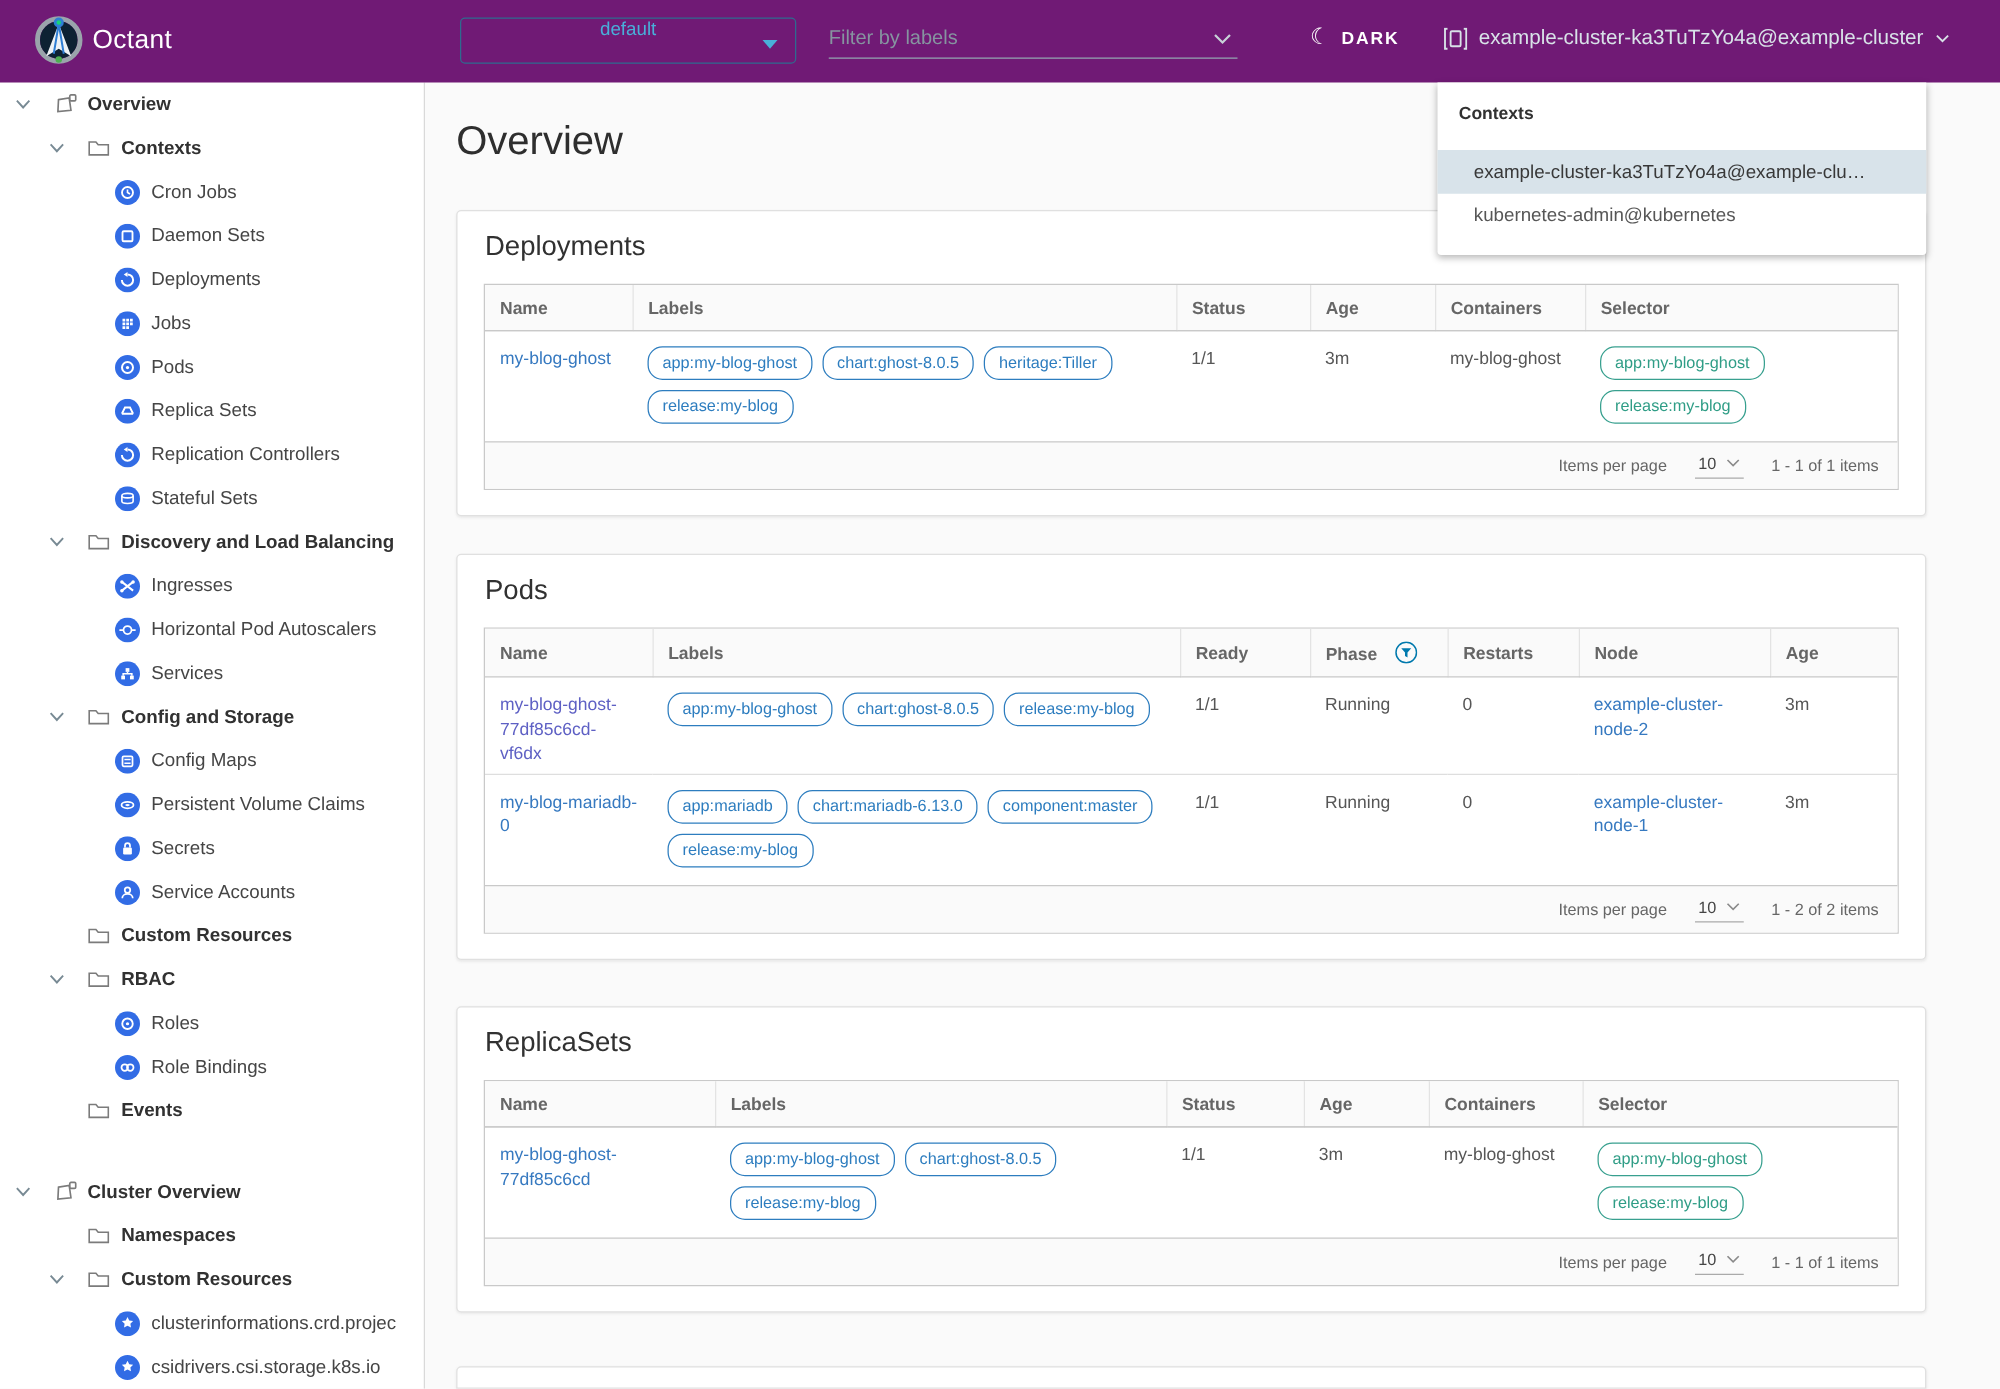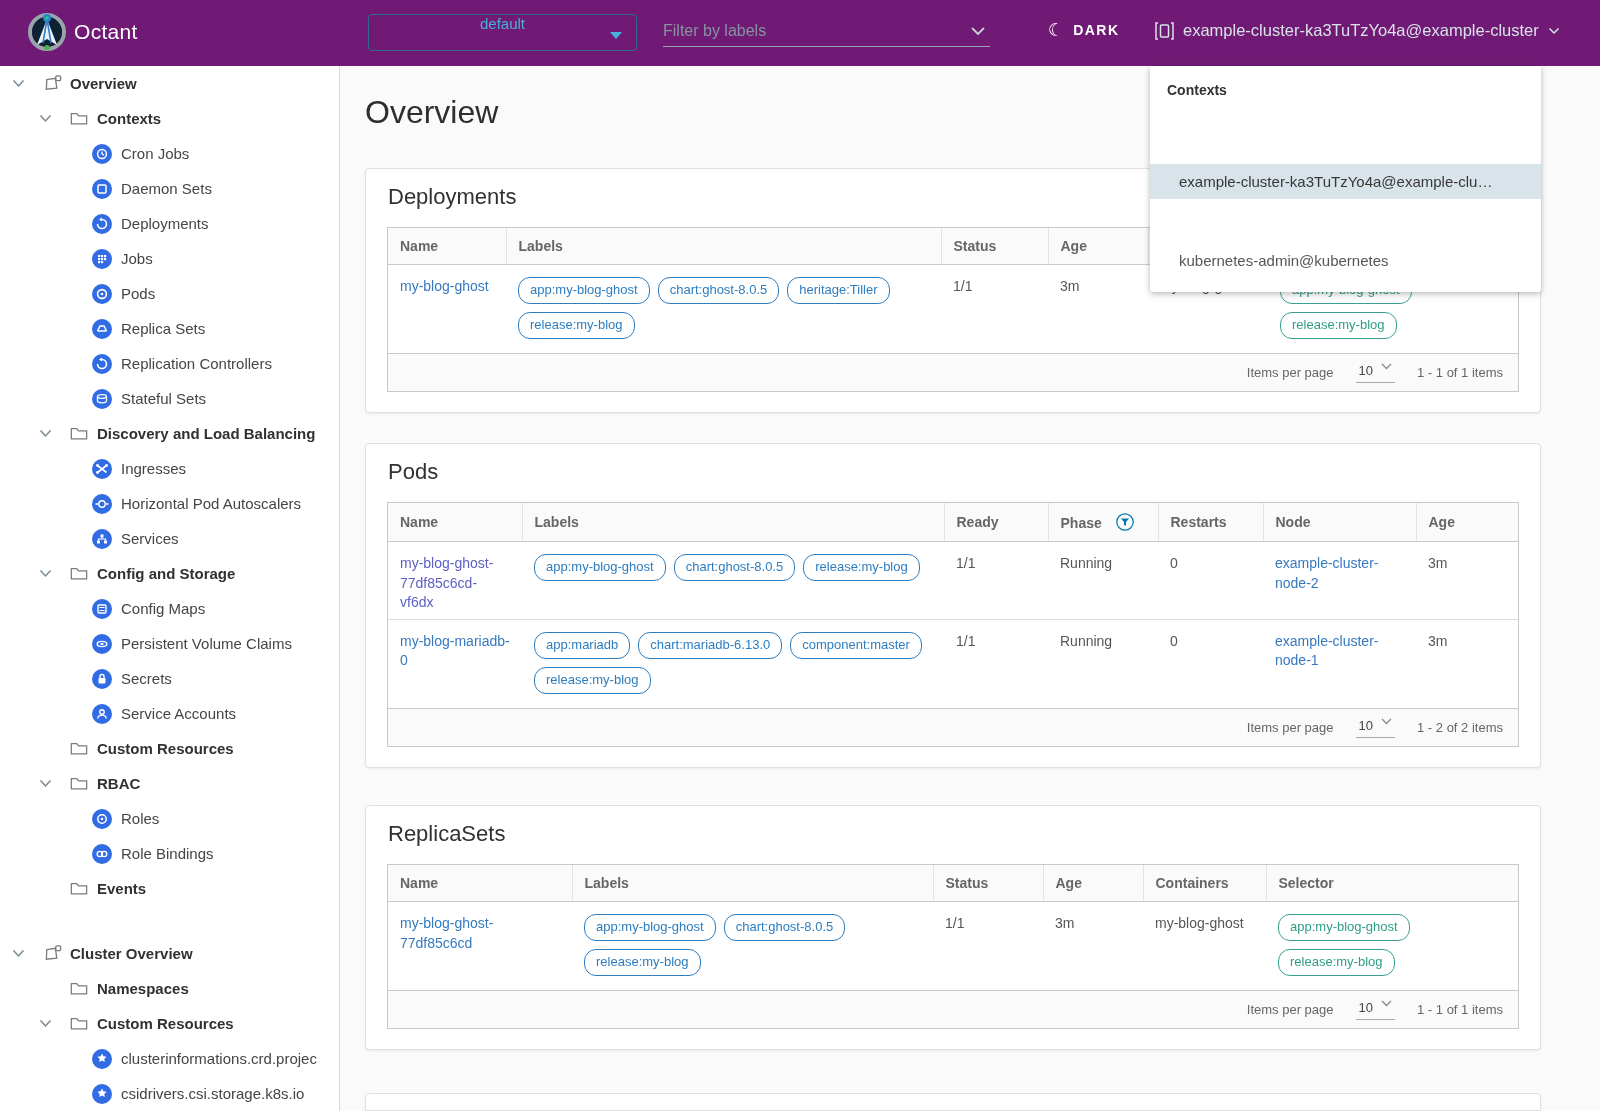--- a/index.html
+++ b/index.html
@@ -20,21 +20,21 @@
   .filter-input::placeholder{color:#8694a0;opacity:1;}
   .filter-chevron{margin-right:4px;}
   .dark-toggle{position:absolute;left:1048px;top:21px;display:flex;align-items:center;gap:9px;color:#fff;cursor:pointer;}
   .moon{font-family:"DejaVu Sans",sans-serif;font-size:18px;line-height:1;color:#fff;}
   .dark-label{font-size:14px;font-weight:700;letter-spacing:1.5px;}
   .context-switcher{position:absolute;left:1155px;top:21px;display:flex;align-items:center;gap:9px;color:#d8e2e8;font-size:16.5px;cursor:pointer;}
   
   .contexts-dropdown{position:absolute;left:1150px;top:66px;width:391px;background:#fff;z-index:30;
     box-shadow:0 2px 6px rgba(0,0,0,.28);border-radius:0 0 3px 3px;padding:6px 0 14px;box-sizing:border-box;}
   .cd-title{padding:10px 17px 22px;font-size:14px;font-weight:700;color:#313131;}
-  .cd-item{padding:9px 16px 9px 29px;font-size:15px;color:#565656;white-space:nowrap;overflow:hidden;cursor:pointer;margin-top:44px;}
+  .cd-item{padding:9px 16px 9px 29px;font-size:15px;color:#565656;white-space:nowrap;overflow:hidden;cursor:pointer;}
   .cd-item.selected{background:#d8e3ea;color:#383838;}
   
   .sidebar{position:absolute;top:66px;left:0;width:340px;height:1045px;background:#fff;border-right:1px solid #d9d9d9;
     box-sizing:border-box;overflow:hidden;z-index:5;}
   .srow{display:flex;align-items:center;height:35px;cursor:pointer;}
   .srow .caret{width:16px;display:flex;justify-content:center;flex:none;}
   .srow .tree-icon{width:20px;margin-left:16px;margin-right:8px;display:flex;justify-content:center;flex:none;}
   .srow .k8s-icon{width:20px;height:20px;margin-right:9px;flex:none;}
   .lvl0{padding-left:10px;}
   .lvl1{padding-left:37px;}
@@ -61,21 +61,21 @@
   .pills{display:flex;flex-wrap:wrap;}
   .pill{display:inline-block;border:1px solid #2d7dbf;color:#2d7dbf;border-radius:12px;padding:3px 11px 4px;
     font-size:13px;margin:0 8px 8px 0;white-space:nowrap;}
   .pill.teal{border-color:#38a08f;color:#2f9d86;}
   .lnk{color:#3679c0;text-decoration:none;cursor:pointer;}
   .lnk.visited{color:#5e60c4;}
   .th-flex{display:flex;align-items:flex-end;gap:14px;}
   .filter-icon{display:flex;cursor:pointer;}
   .dg-foot{background:#fafafa;border-top:1px solid #c9c9c9;height:37px;display:flex;align-items:center;
     justify-content:flex-end;gap:22px;padding-right:15px;color:#666;font-size:13px;}
-  .page-size{display:flex;gap:8px;border-bottom:1px solid #aaa;padding:0 3px 4px;color:#454545;cursor:pointer;}
+  .page-size{display:flex;align-items:center;gap:8px;border-bottom:1px solid #aaa;padding:0 3px 4px;color:#454545;cursor:pointer;}
 </style>
 </head>
 <body>
 
 <div class="header">
   <svg class="logo" viewBox="0 0 46 46">
     <circle cx="23" cy="23" r="17" fill="none" stroke="#9aa4ab" stroke-width="4"></circle>
     <circle cx="23" cy="23" r="15" fill="#0d2233"></circle>
     <path d="M23 10 L13 36 L23 30 L33 36 Z" fill="#eef3f6"></path>
     <path d="M23 10 L19 34 M23 10 L27 34" stroke="#2f7fd4" stroke-width="1.6"></path>

